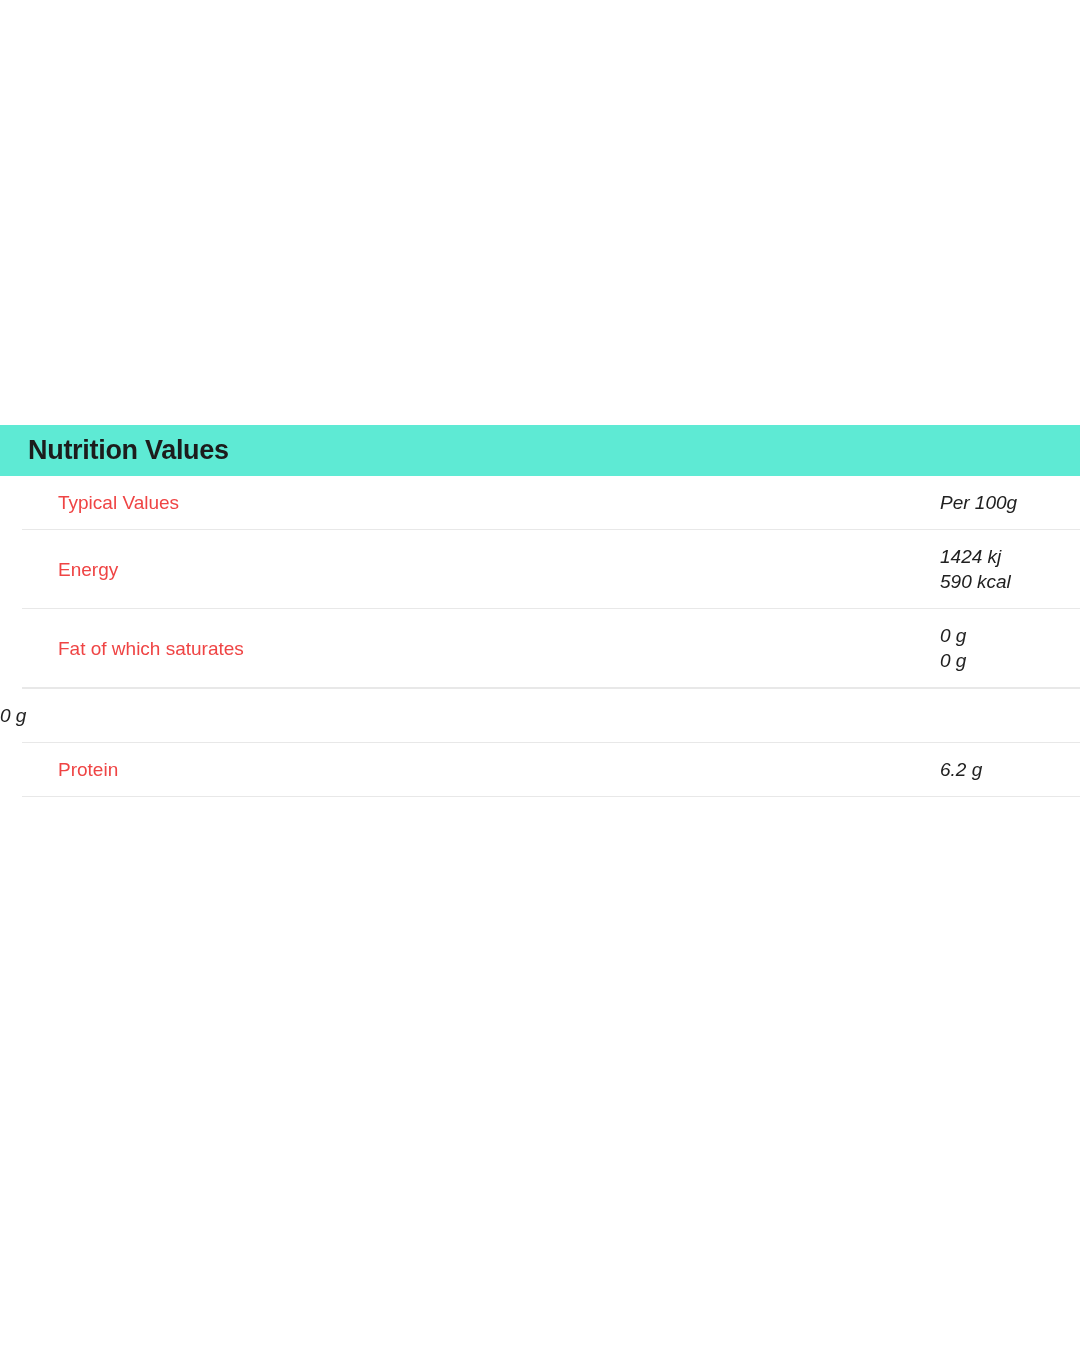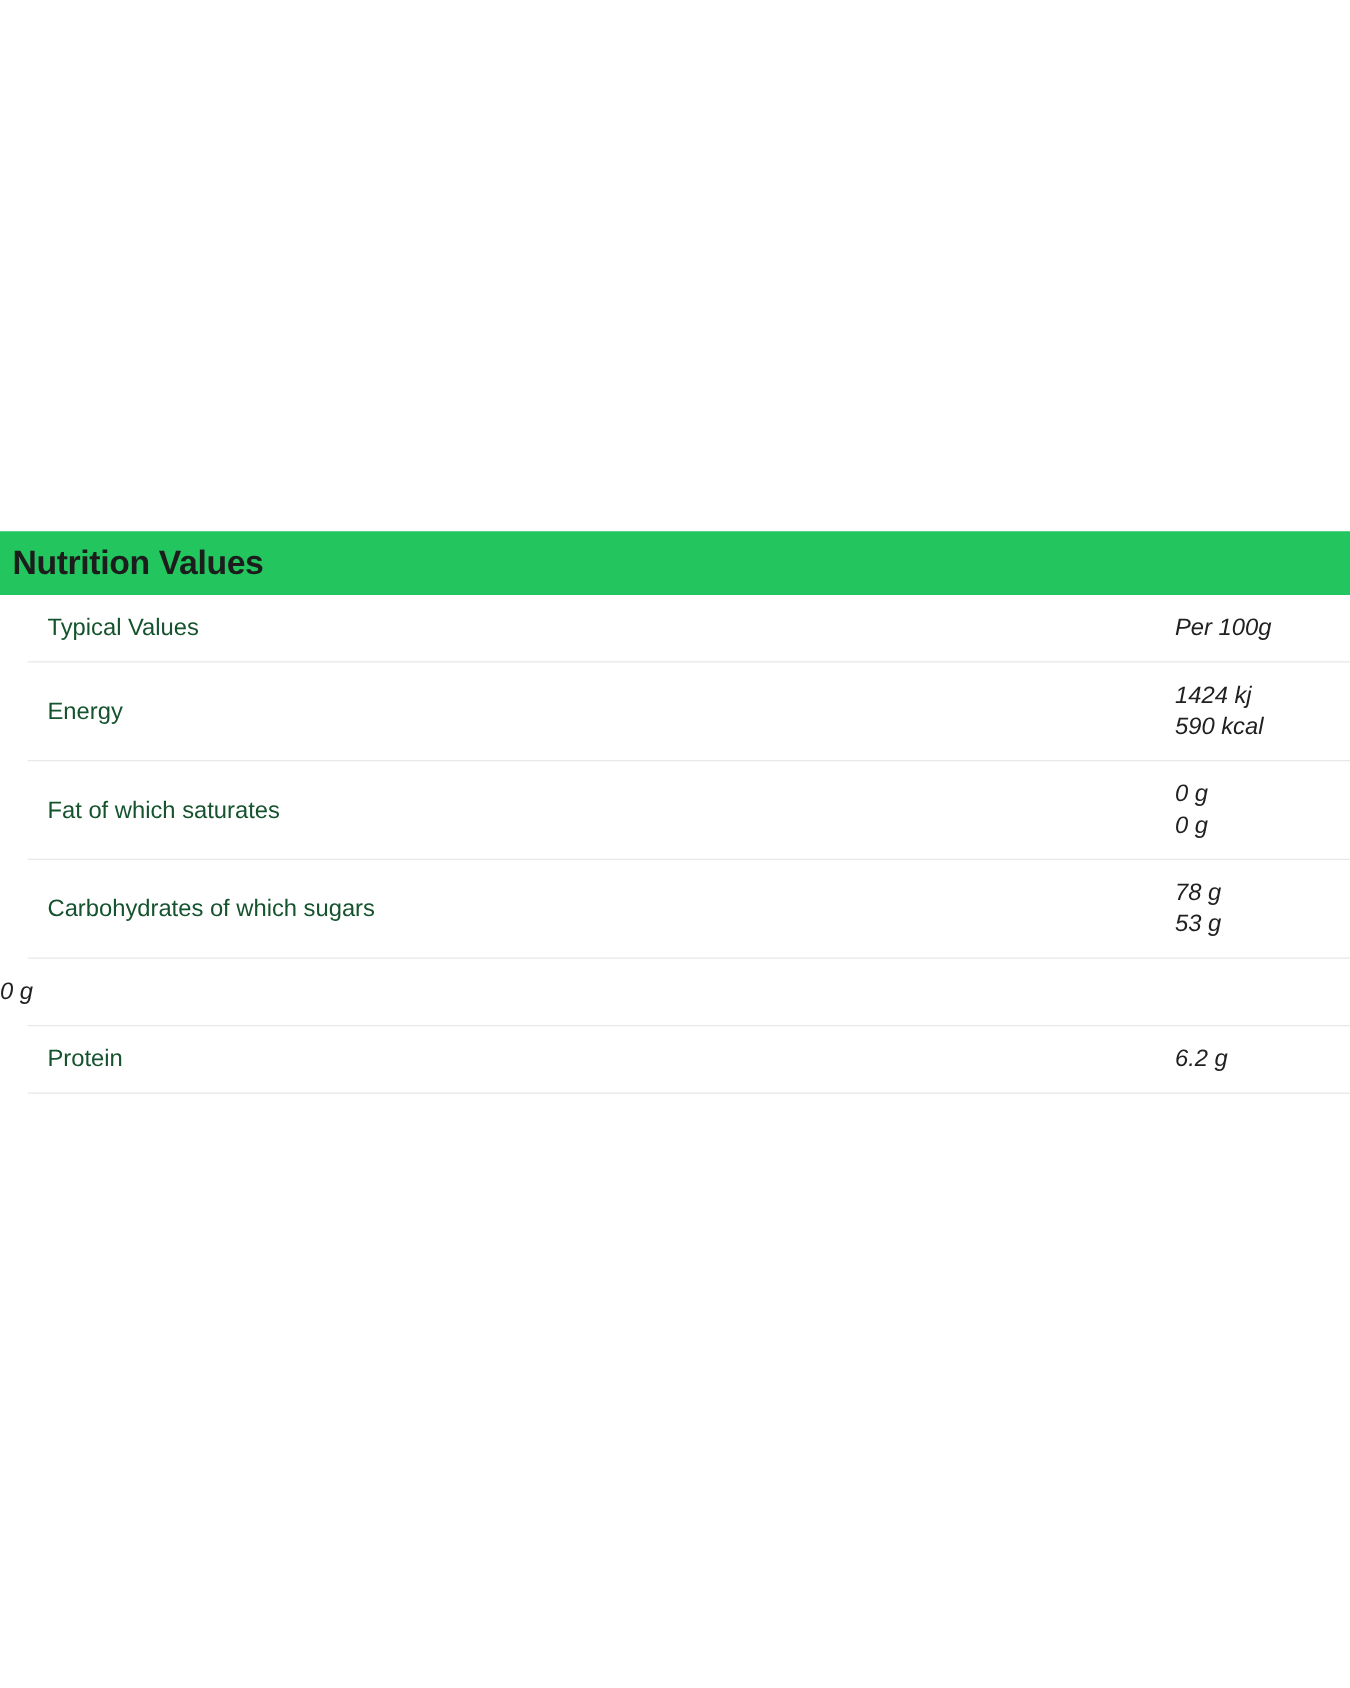--- a/index.html
+++ b/index.html
@@ -15,44 +15,44 @@
     position: relative;
     overflow: hidden;
   }
   .nutrition-section {
     position: absolute;
     top: 425px;
     left: 0;
     width: 1080px;
   }
   .section-header {
-    background: #22c55e;
-    padding: 8px 10px 9px 10px;
+    background: #5eead4;
+    padding: 8px 10px 9px 28px;
   }
   .section-title {
     font-size: 27px;
     font-weight: bold;
     letter-spacing: -0.3px;
     color: #1c1c1c;
     line-height: 34px;
   }
   .ntable {
     width: 100%;
   }
   .nrow {
     display: flex;
     align-items: center;
     padding: 14px 0;
   }
   .nrow .cell-label {
     flex: 1;
-    padding-left: 38px;
+    padding-left: 58px;
     font-size: 19px;
     line-height: 25px;
-    color: #14532d;
+    color: #ef4444;
   }
   .nrow .cell-value {
     width: 140px;
     font-size: 19px;
     line-height: 25px;
     color: #212121;
     font-style: italic;
   }
   .divider {
     height: 1px;
@@ -88,27 +88,20 @@
 
     <div class="nrow">
       <div class="cell-label">Fat of which saturates</div>
       <div class="cell-value">
         <div>0 g</div>
         <div>0 g</div>
       </div>
     </div>
     <div class="divider"></div>
 
-    <div class="nrow">
-      <div class="cell-label">Carbohydrates of which sugars</div>
-      <div class="cell-value">
-        <div>78 g</div>
-        <div>53 g</div>
-      </div>
-    </div>
     <div class="divider"></div>
 
     <div class="nrow">
       <div class="cell-value">
         <div>0 g</div>
       </div>
     </div>
     <div class="divider"></div>
 
     <div class="nrow">

